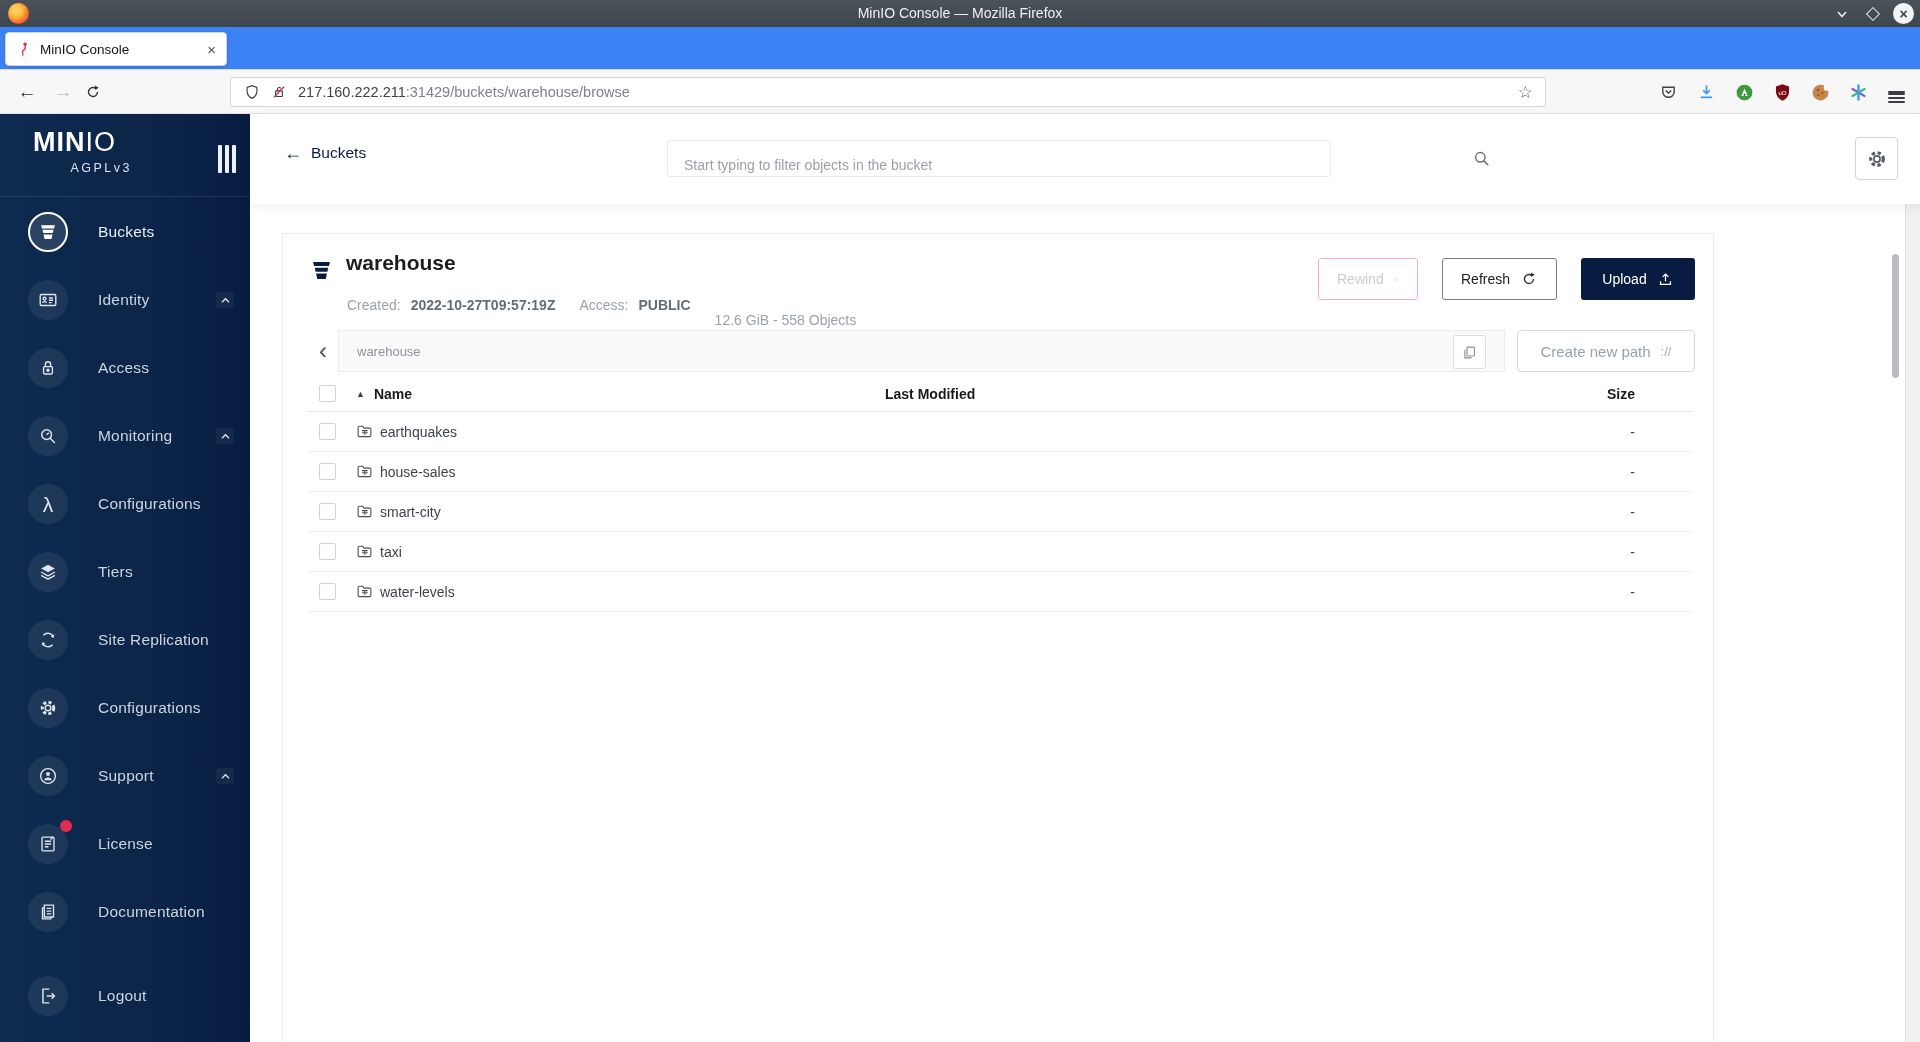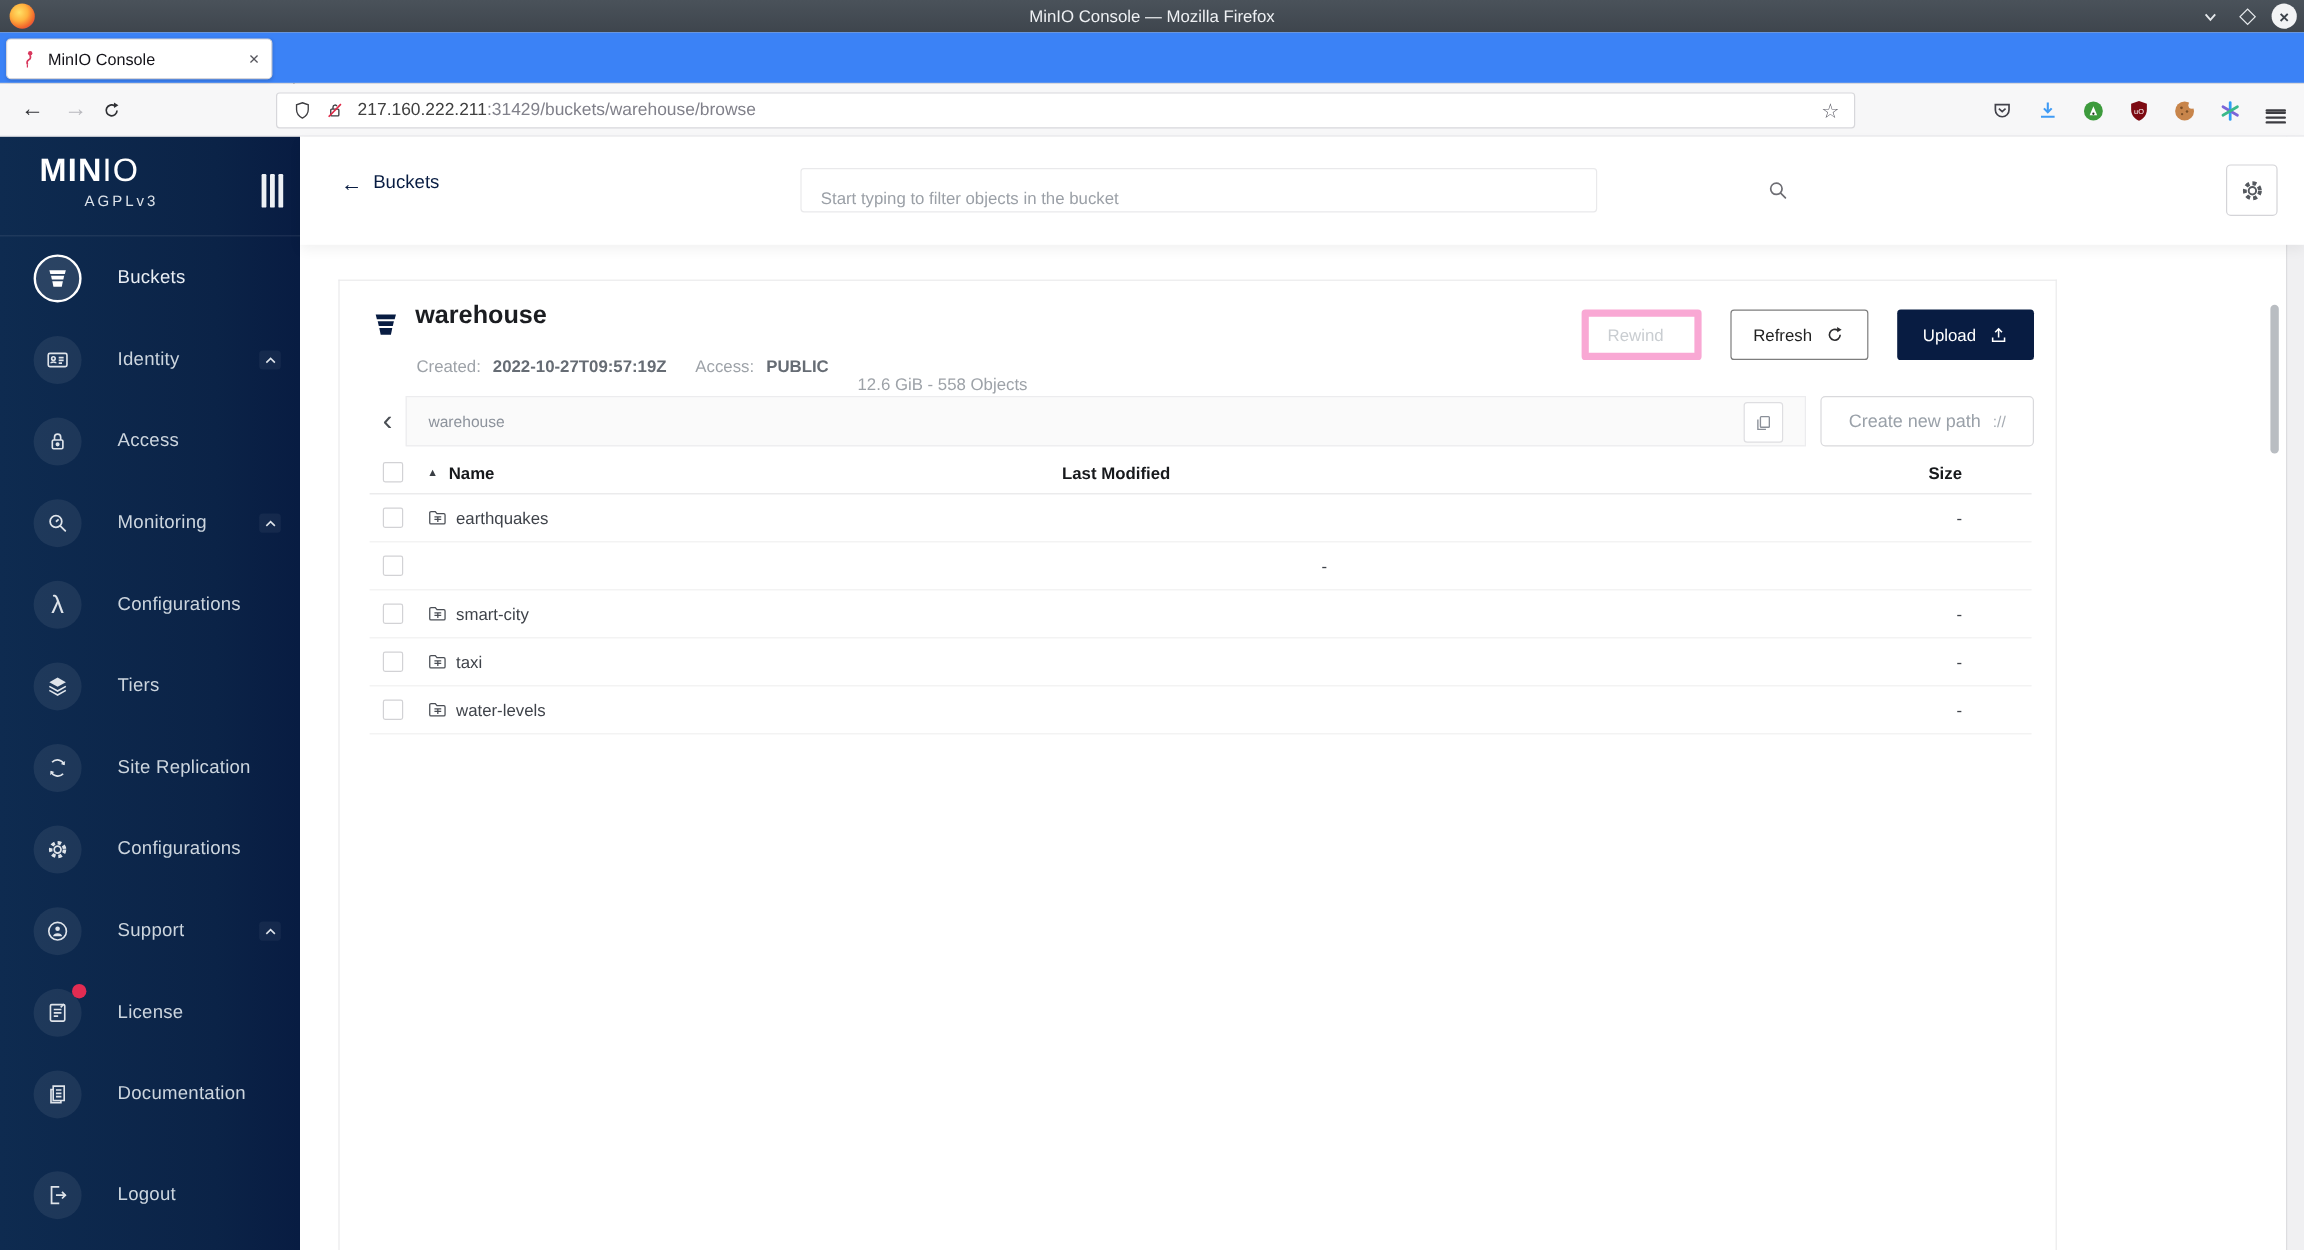--- a/index.html
+++ b/index.html
@@ -91,21 +91,21 @@
   .bucket-header { position:relative; padding:20px 18px 0 25px; height:78px; }
   .bucket-ic { position:absolute; left:25px; top:23px; color:#081c42; }
   .bucket-title { position:absolute; left:63px; top:17px; font-size:21px; font-weight:600; color:#1b1d21; }
   .bucket-meta { position:absolute; left:64px; top:48px; display:flex; align-items:center; gap:10px;
     font-size:14px; color:#9da2a8; }
   .bucket-meta .val { font-weight:bold; color:#666c74; }
   .bucket-meta .usage { margin-left:14px;margin-top:30px; }
   .hdr-buttons { position:absolute; right:18px; top:24px; display:flex; gap:24px; }
   .btn { height:42px; border-radius:3px; font-size:14px; display:flex; align-items:center; justify-content:center;
     gap:10px; padding:0 18px; cursor:pointer; background:#fff; font-family:"Liberation Sans",sans-serif; }
-  .btn-rewind { width:100px; border:6px solid #f9a8d4; color:#c9cdd1; cursor:default; }
+  .btn-rewind { width:100px; border:1px solid #f9a8d4; color:#c9cdd1; cursor:default; }
   .btn-refresh { width:115px; border:1px solid #7d7d7d; color:#222; }
   .btn-upload { width:114px; border:none; background:#081c42; color:#fff; }
 
   .path-row { position:absolute; left:25px; right:18px; top:96px; height:42px; display:flex; align-items:center; }
   .path-back { width:30px; height:42px; display:flex; align-items:center; justify-content:center;
     font-size:24px; color:#4a4e54; cursor:pointer; }
   .path-bar { position:relative; flex:1; height:42px; background:#fafafa; border:1px solid #ececee;
     display:flex; align-items:center; padding-left:18px; }
   .path-text { font-size:13px; color:#8d939c; }
   .copy-btn { position:absolute; right:18px; top:4px; width:33px; height:34px; background:#fff;
@@ -502,20 +502,27 @@
             <span>earthquakes</span>
           </div>
           <div class="c-modified"></div>
           <div class="c-size">-</div>
         </div>
 
         <div class="trow tbody-row">
           <div class="c-check">
               <div class="checkbox"></div>
             </div>
+          <div class="c-name">
+            <svg width="17" height="17" viewBox="0 0 24 24" fill="none" stroke="#4a4e55" stroke-width="1.5">
+                <path d="M3 6.2 a1.5 1.5 0 0 1 1.5 -1.5 h5 l2 2.5 h8 a1.5 1.5 0 0 1 1.5 1.5 v9 a1.5 1.5 0 0 1 -1.5 1.5 h-15 a1.5 1.5 0 0 1 -1.5 -1.5 Z"></path>
+                <path d="M8.5 10.8 h8 M8.5 13.8 h8 M12.5 10.8 v6"></path>
+              </svg>
+            <span>house-sales</span>
+          </div>
           <div class="c-modified"></div>
           <div class="c-size">-</div>
         </div>
 
         <div class="trow tbody-row">
           <div class="c-check">
               <div class="checkbox"></div>
             </div>
           <div class="c-name">
             <svg width="17" height="17" viewBox="0 0 24 24" fill="none" stroke="#4a4e55" stroke-width="1.5">

